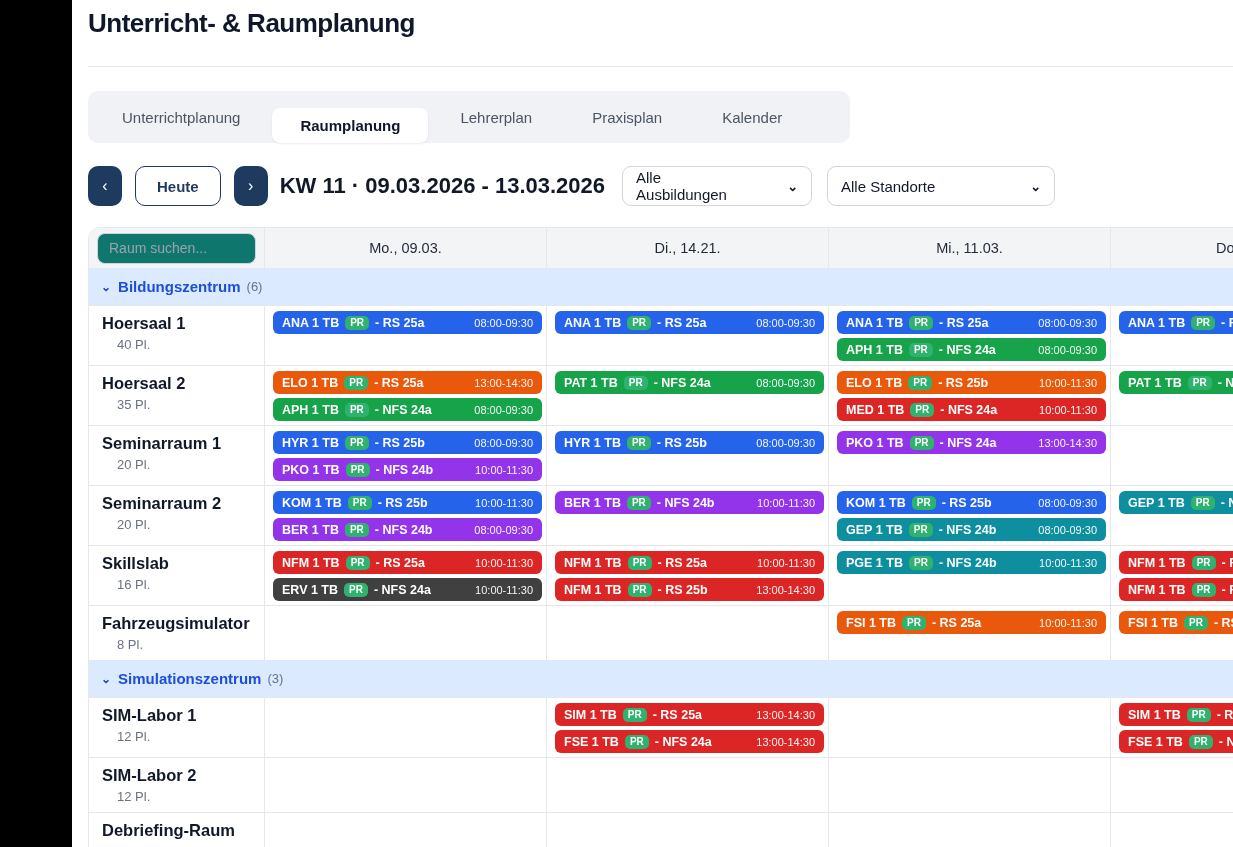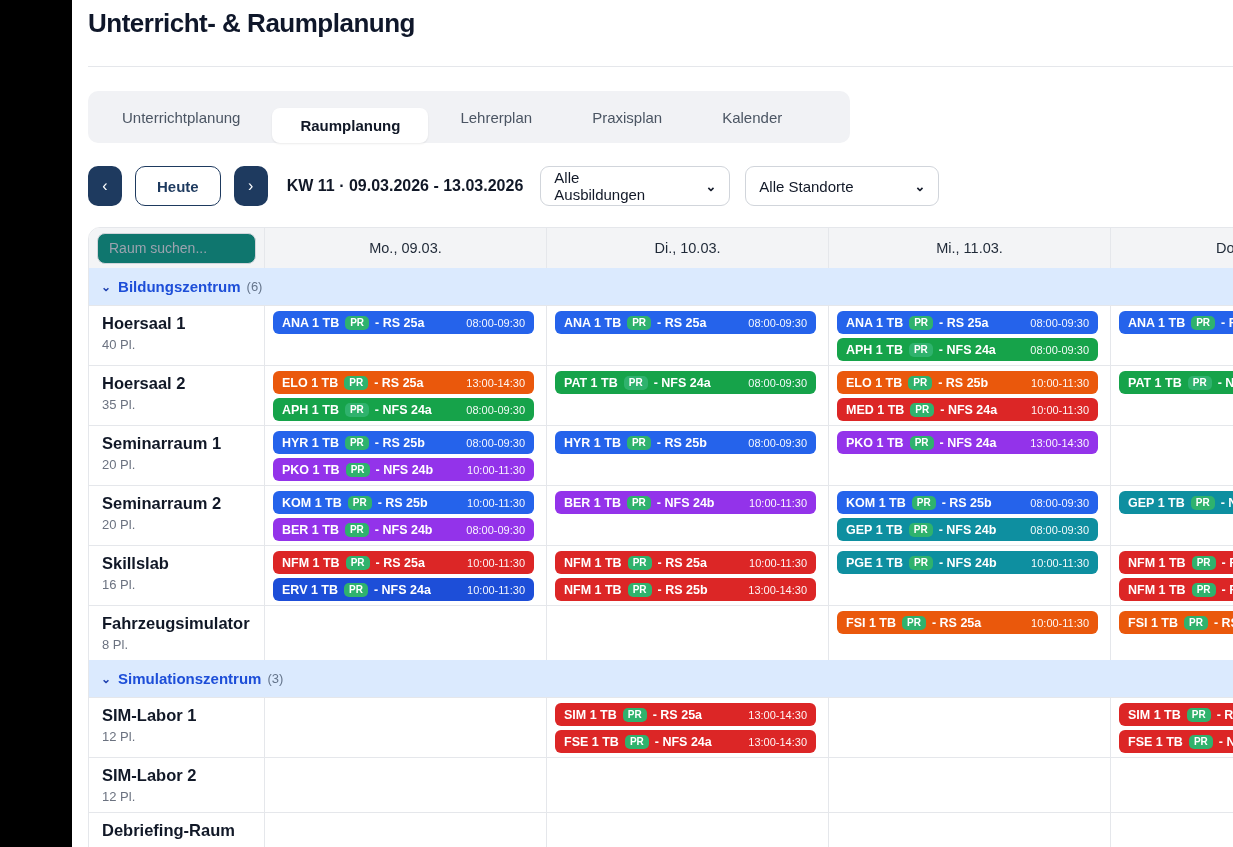--- a/index.html
+++ b/index.html
@@ -16,49 +16,49 @@
   .tab { padding:9px 28px; font-size:15px; color:#4b5563; border-radius:8px; cursor:pointer;
          white-space:nowrap; background:transparent; border:none; font-family:inherit; }
   .tab.active { background:#fff; color:#111827; font-weight:700; box-shadow:0 1px 2px rgba(0,0,0,.08);margin-top:16px; }
 
   .toolbar { margin-top:23px; display:flex; align-items:center; }
   .nav-btn { width:34px; height:40px; background:#1e3a5f; color:#fff; border:none; border-radius:10px;
              font-size:16px; line-height:1; cursor:pointer; }
   .today-btn { height:40px; margin:0 13px; padding:0 21px; background:#fff; color:#1e3a5f;
                border:1.5px solid #1e3a5f; border-radius:10px; font-size:15px; font-weight:600;
                cursor:pointer; font-family:inherit; }
-  .week-label { margin-left:19px; font-size:16px; font-weight:700; color:#111827; white-space:nowrap; }
+  .week-label { margin-left:12px; font-size:22px; font-weight:700; color:#111827; white-space:nowrap; }
   .filter-select { height:40px; margin-left:15px; background:#fff; border:1px solid #d1d5db; border-radius:9px;
                    display:flex; align-items:center; justify-content:space-between; padding:0 13px;
                    font-size:15px; color:#111827; cursor:pointer; }
   .filter-select .chev { font-size:13px; color:#111827; margin-left:12px; font-weight:700; }
-  .fs-1 { width:190px; margin-left:17px;gap:44px; } .fs-2 { width:194px; }
+  .fs-1 { width:190px; margin-left:17px;gap:44px; } .fs-2 { width:228px; }
 
   .grid { margin-top:21px; width:1303px; border:1px solid #e5e7eb; border-radius:12px; overflow:hidden; background:#fff; }
   .grid-header { display:grid; grid-template-columns:175px repeat(4,282px); background:#f3f4f6; height:40px; }
   .search-cell { display:flex; align-items:center; padding:0 8px; }
   .search-input { width:100%; height:31px; border:1px solid #d1d5db; border-radius:8px; padding:0 11px;
                   font-size:14px; font-family:inherit; color:#111827; background:#0f766e; }
   .search-input::placeholder { color:#9ca3af; }
   .day-header { display:flex; align-items:center; justify-content:center; font-size:14.5px; font-weight:500;
                 color:#1f2937; border-left:1px solid #e5e7eb; }
 
   .group-row { display:flex; align-items:center; height:37px; background:#dbeafe; padding-left:12px; cursor:pointer; }
   .group-row .chev { font-size:12px; color:#1e40af; margin-right:7px; font-weight:700; }
   .gname { font-size:15px; font-weight:700; color:#1d4ed8; }
   .gcount { font-size:13px; color:#64748b; margin-left:6px; }
 
   .room-row { display:grid; grid-template-columns:175px repeat(4,282px); min-height:55px; border-top:1px solid #e5e7eb; background:#fff; }
   .room-row:first-child { border-top:none; }
   .room-label { padding:7px 8px 6px 13px; }
   .room-name { font-size:16.5px; font-weight:600; color:#111827; line-height:1.25; }
-  .room-cap { font-size:13px; color:#6b7280; margin-top:3px; }
+  .room-cap { font-size:13px; color:#6b7280; margin-top:3px;margin-left:15px; }
   .day-cell { border-left:1px solid #e5e7eb; padding-top:5px; }
 
-  .event-pill { display:flex; align-items:center; height:23px; border-radius:6px; margin:0 12px 4px 8px;
+  .event-pill { display:flex; align-items:center; height:23px; border-radius:6px; margin:0 4px 4px 8px;
                 padding:0 9px; color:#fff; cursor:pointer; }
   .ecode { font-size:12.5px; font-weight:700; white-space:nowrap; }
   .ebadge { background:#2fb26d; border-radius:5px; font-size:10px; font-weight:700; padding:2px 5px;
             margin:0 6px; line-height:1; }
   .egroup { font-size:12.5px; font-weight:700; white-space:nowrap; }
   .etime { margin-left:auto; font-size:11px; font-weight:400; opacity:.95; white-space:nowrap; padding-left:8px; }
 </style>
 </head>
 <body>
 
@@ -90,21 +90,21 @@
       <span class="chev">⌄</span>
     </div>
   </div>
 
   <div class="grid">
     <div class="grid-header">
       <div class="search-cell">
         <input class="search-input" type="text" placeholder="Raum suchen..." style="">
       </div>
     <div class="day-header">Mo., 09.03.</div>
-        <div class="day-header">Di., 10.03.</div>
+        <div class="day-header">Di., 14.21.</div>
         <div class="day-header">Mi., 11.03.</div>
         <div class="day-header">Do., 12.03.</div>
       </div>
     <div>
         <div class="group-row">
           <span class="chev">⌄</span>
           <span class="gname">Bildungszentrum</span>
           <span class="gcount">(6)</span>
         </div>
         <div class="room-row">
@@ -290,21 +290,21 @@
             <div class="room-name">Skillslab</div>
             <div class="room-cap">16 Pl.</div>
           </div>
           <div class="day-cell">
             <div class="event-pill" style="background: rgb(220, 38, 38);">
               <span class="ecode">NFM 1 TB</span>
               <span class="ebadge">PR</span>
               <span class="egroup">- RS 25a</span>
               <span class="etime">10:00-11:30</span>
             </div>
-            <div class="event-pill" style="background: #1d4ed8;">
+            <div class="event-pill" style="background: #404040;">
               <span class="ecode">ERV 1 TB</span>
               <span class="ebadge">PR</span>
               <span class="egroup">- NFS 24a</span>
               <span class="etime">10:00-11:30</span>
             </div>
           </div>
           <div class="day-cell">
             <div class="event-pill" style="background: rgb(220, 38, 38);">
               <span class="ecode">NFM 1 TB</span>
               <span class="ebadge">PR</span>

